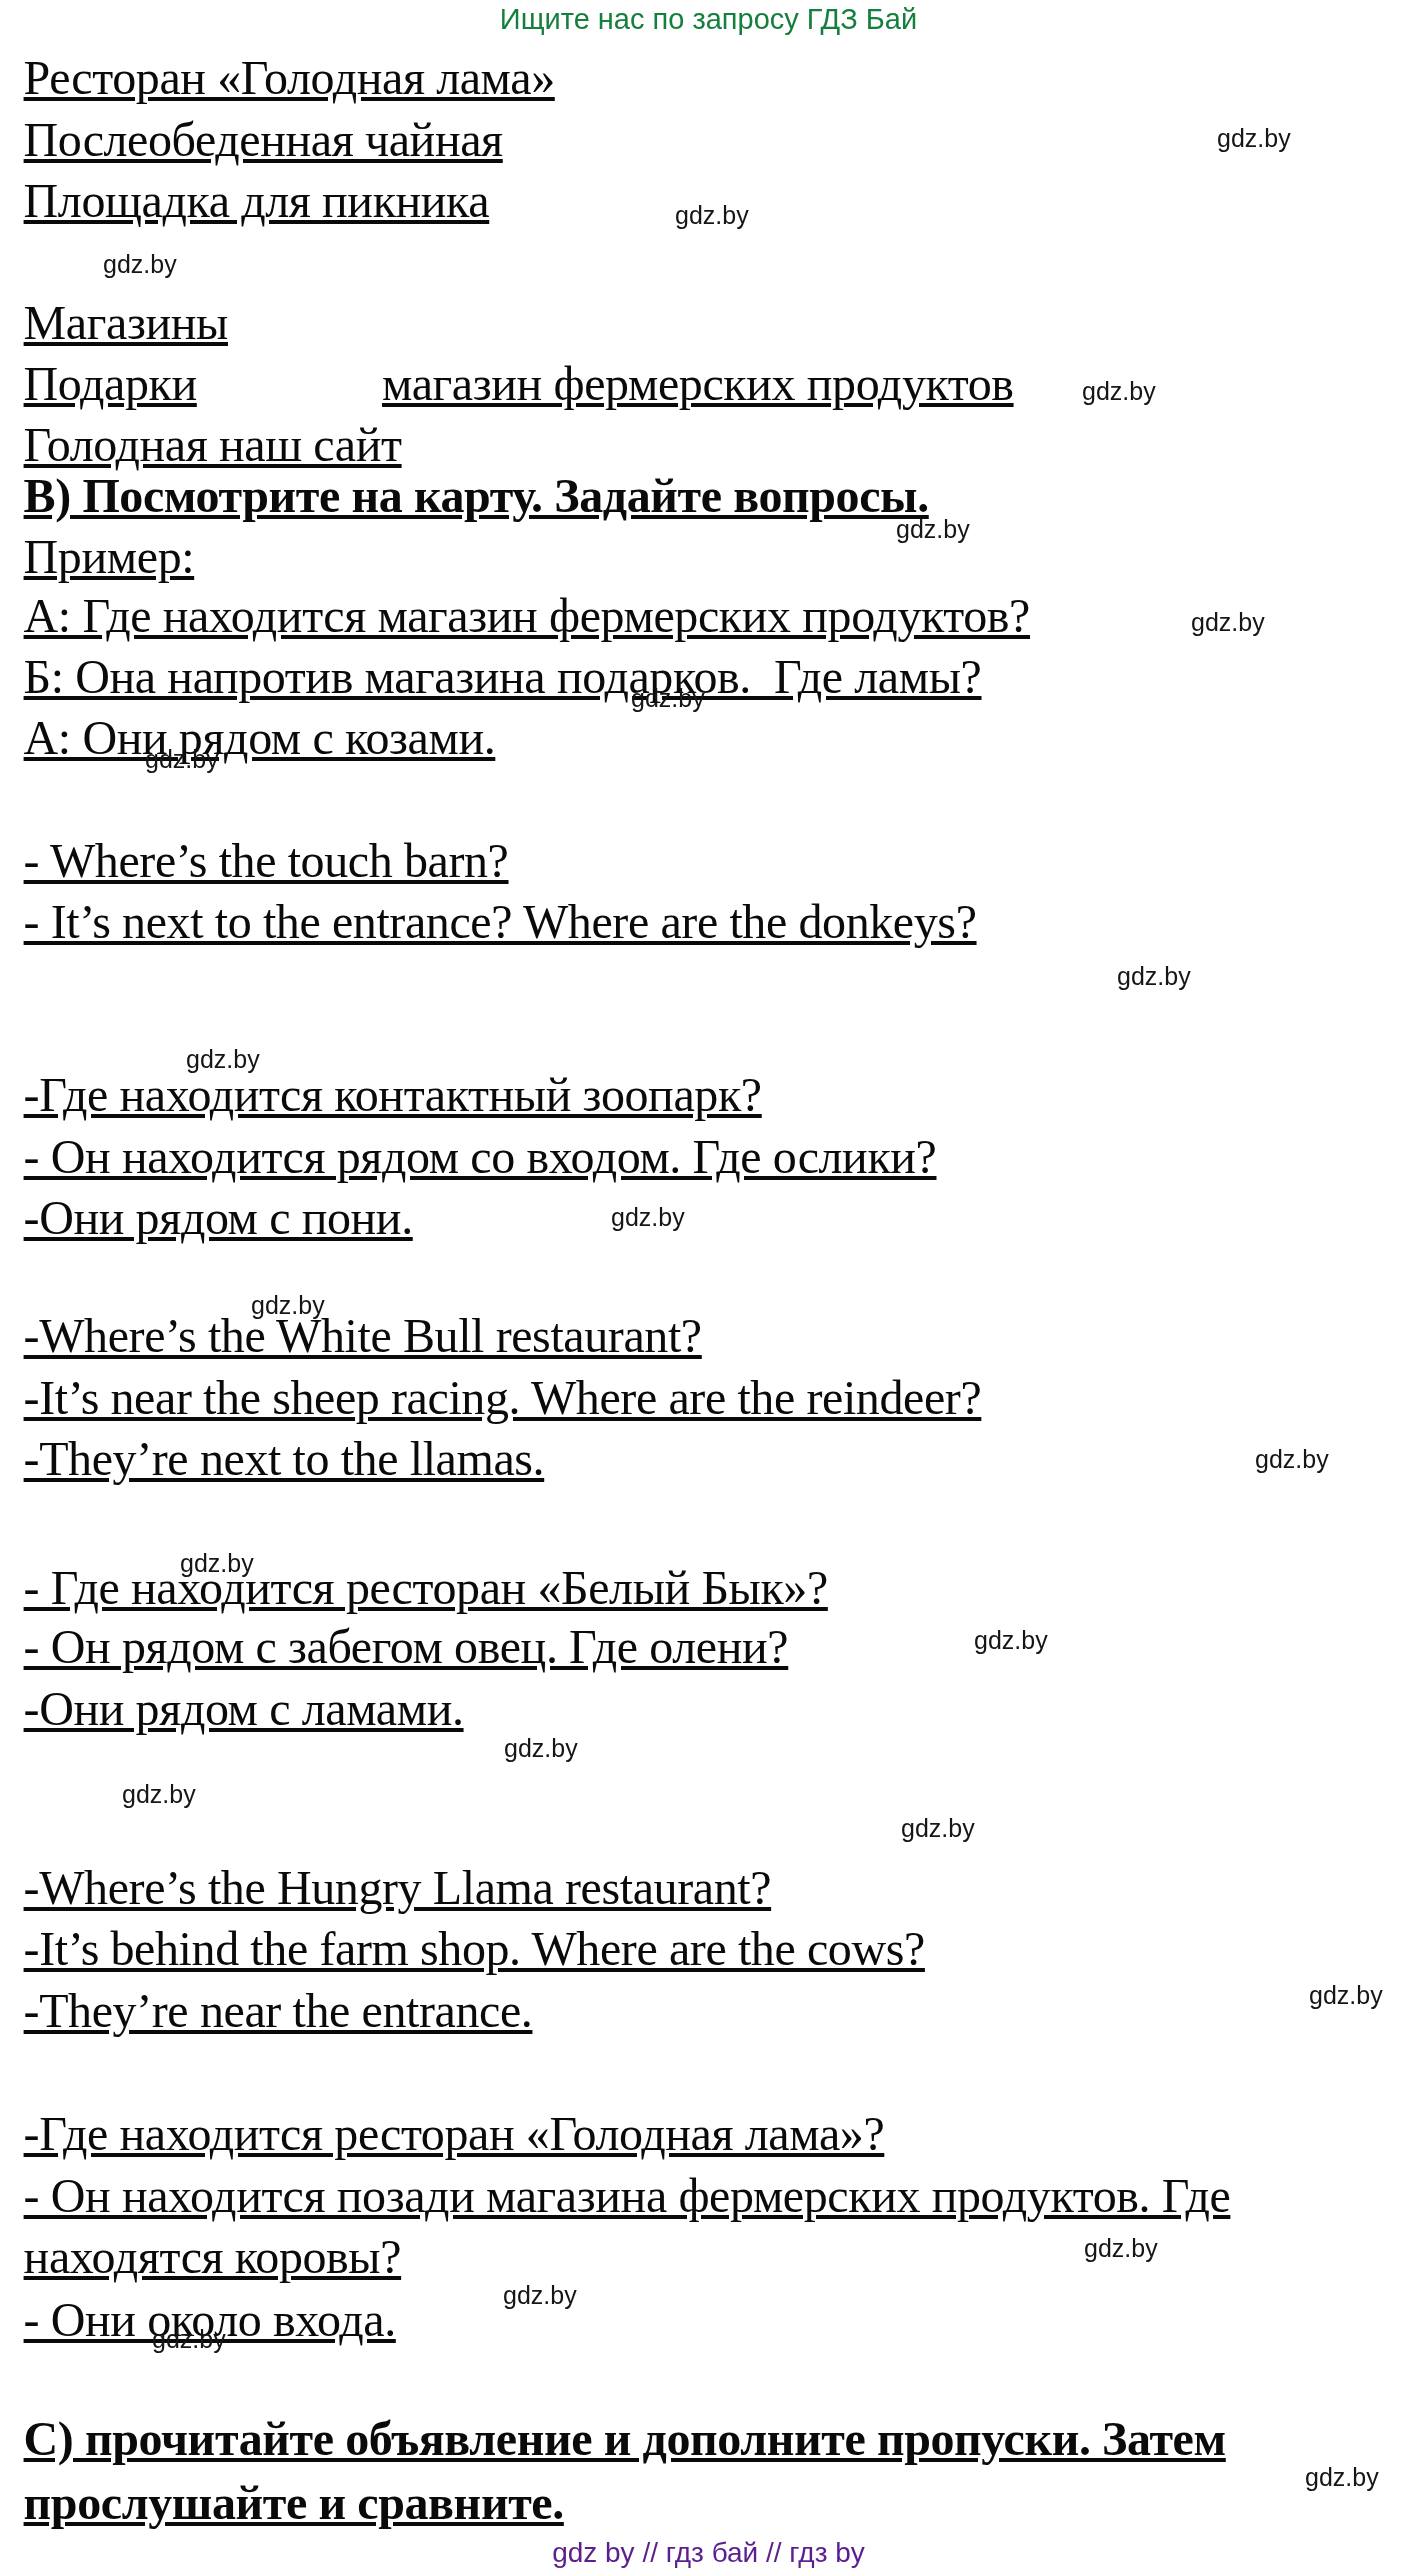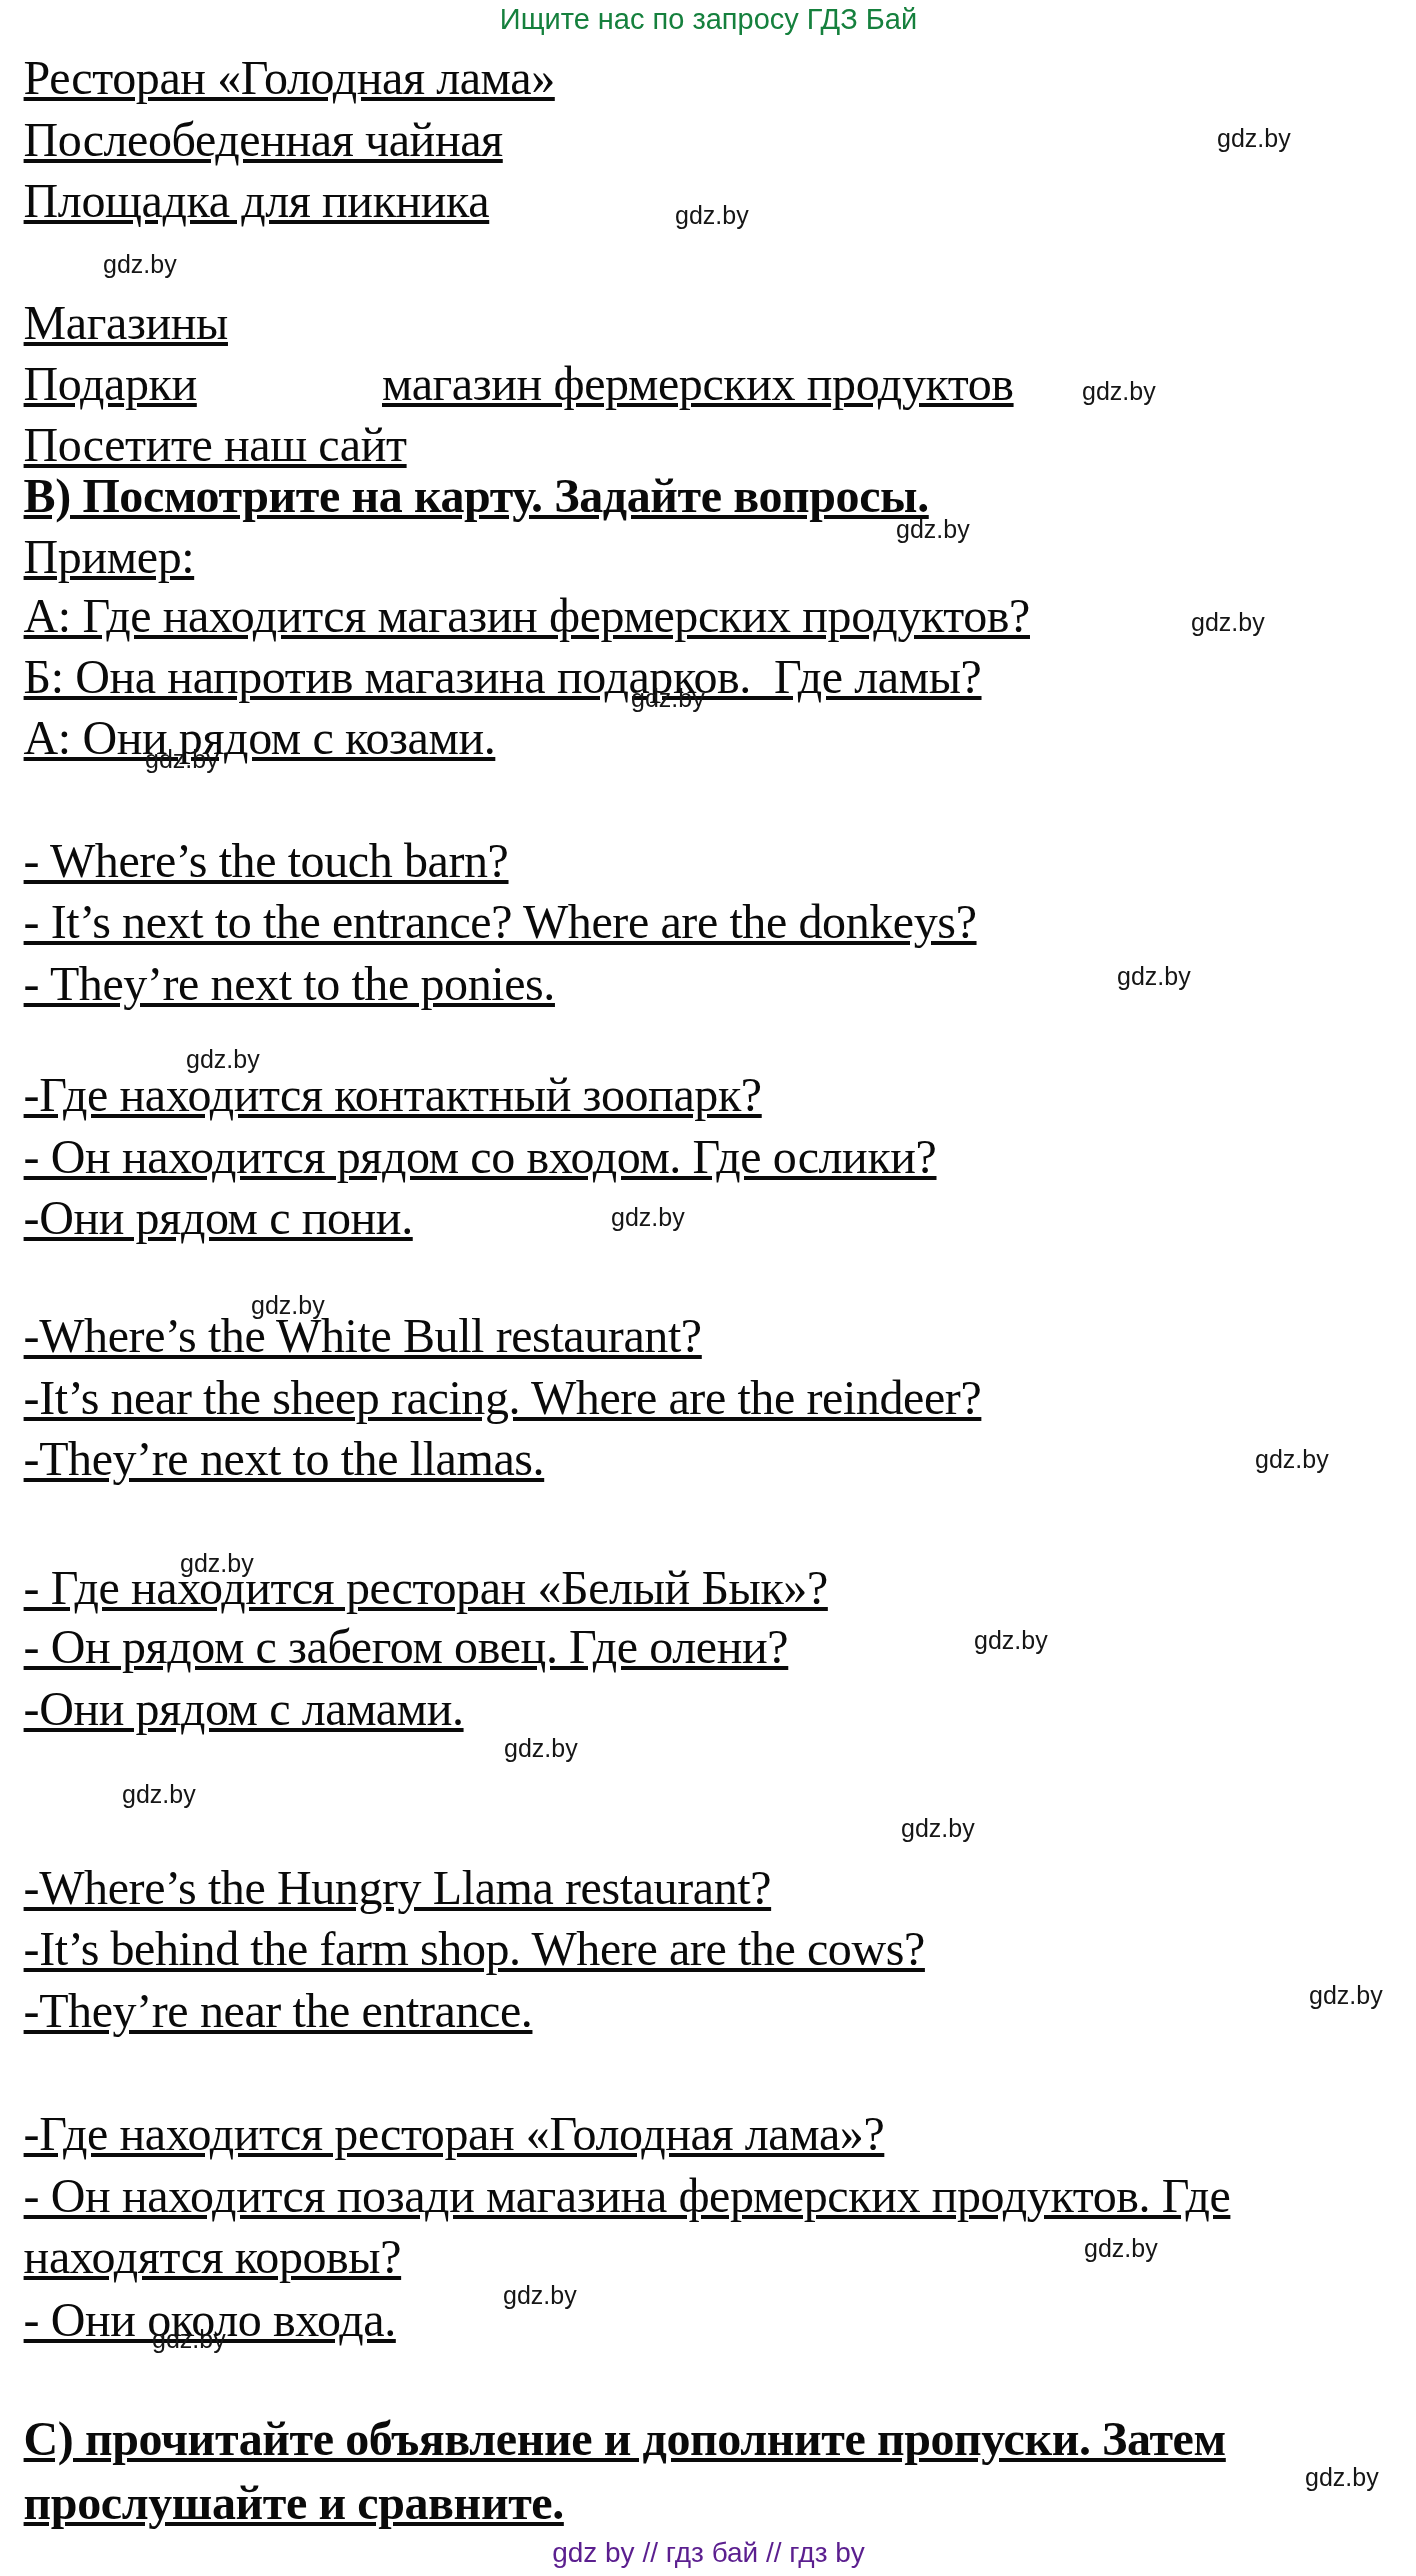--- a/index.html
+++ b/index.html
@@ -58,30 +58,29 @@
 <div id="page">
 
   <div class="promo-header">Ищите нас по запросу ГДЗ Бай</div>
 
   <div class="line" style="top:52px">Ресторан «Голодная лама»</div>
   <div class="line" style="top:114px">Послеобеденная чайная</div>
   <div class="line" style="top:175px">Площадка для пикника</div>
   <div class="line" style="top:297px">Магазины</div>
   <div class="line" style="top:358px">Подарки</div>
   <div class="line" style="top:358px; left:382px">магазин фермерских продуктов</div>
-  <div class="line" style="top:419px">Посетите наш сайт</div>
+  <div class="line" style="top:419px">Голодная наш сайт</div>
   <div class="line bold" style="top:470px">В) Посмотрите на карту. Задайте вопросы.</div>
   <div class="line" style="top:531px">Пример:</div>
   <div class="line" style="top:590px">А: Где находится магазин фермерских продуктов?</div>
   <div class="line" style="top:712px">А: Они рядом с козами.</div>
   <div class="line" style="top:651px">Б: Она напротив магазина подарков.  Где ламы?</div>
 
   <div class="line" style="top:835px">- Where’s the touch barn?</div>
   <div class="line" style="top:896px">- It’s next to the entrance? Where are the donkeys?</div>
-  <div class="line" style="top:958px">- They’re next to the ponies.</div>
 
   <div class="line" style="top:1069px">-Где находится контактный зоопарк?</div>
   <div class="line" style="top:1131px">- Он находится рядом со входом. Где ослики?</div>
   <div class="line" style="top:1192px">-Они рядом с пони.</div>
 
   <div class="line" style="top:1310px">-Where’s the White Bull restaurant?</div>
   <div class="line" style="top:1372px">-It’s near the sheep racing. Where are the reindeer?</div>
   <div class="line" style="top:1433px">-They’re next to the llamas.</div>
 
   <div class="line" style="top:1562px">- Где находится ресторан «Белый Бык»?</div>

